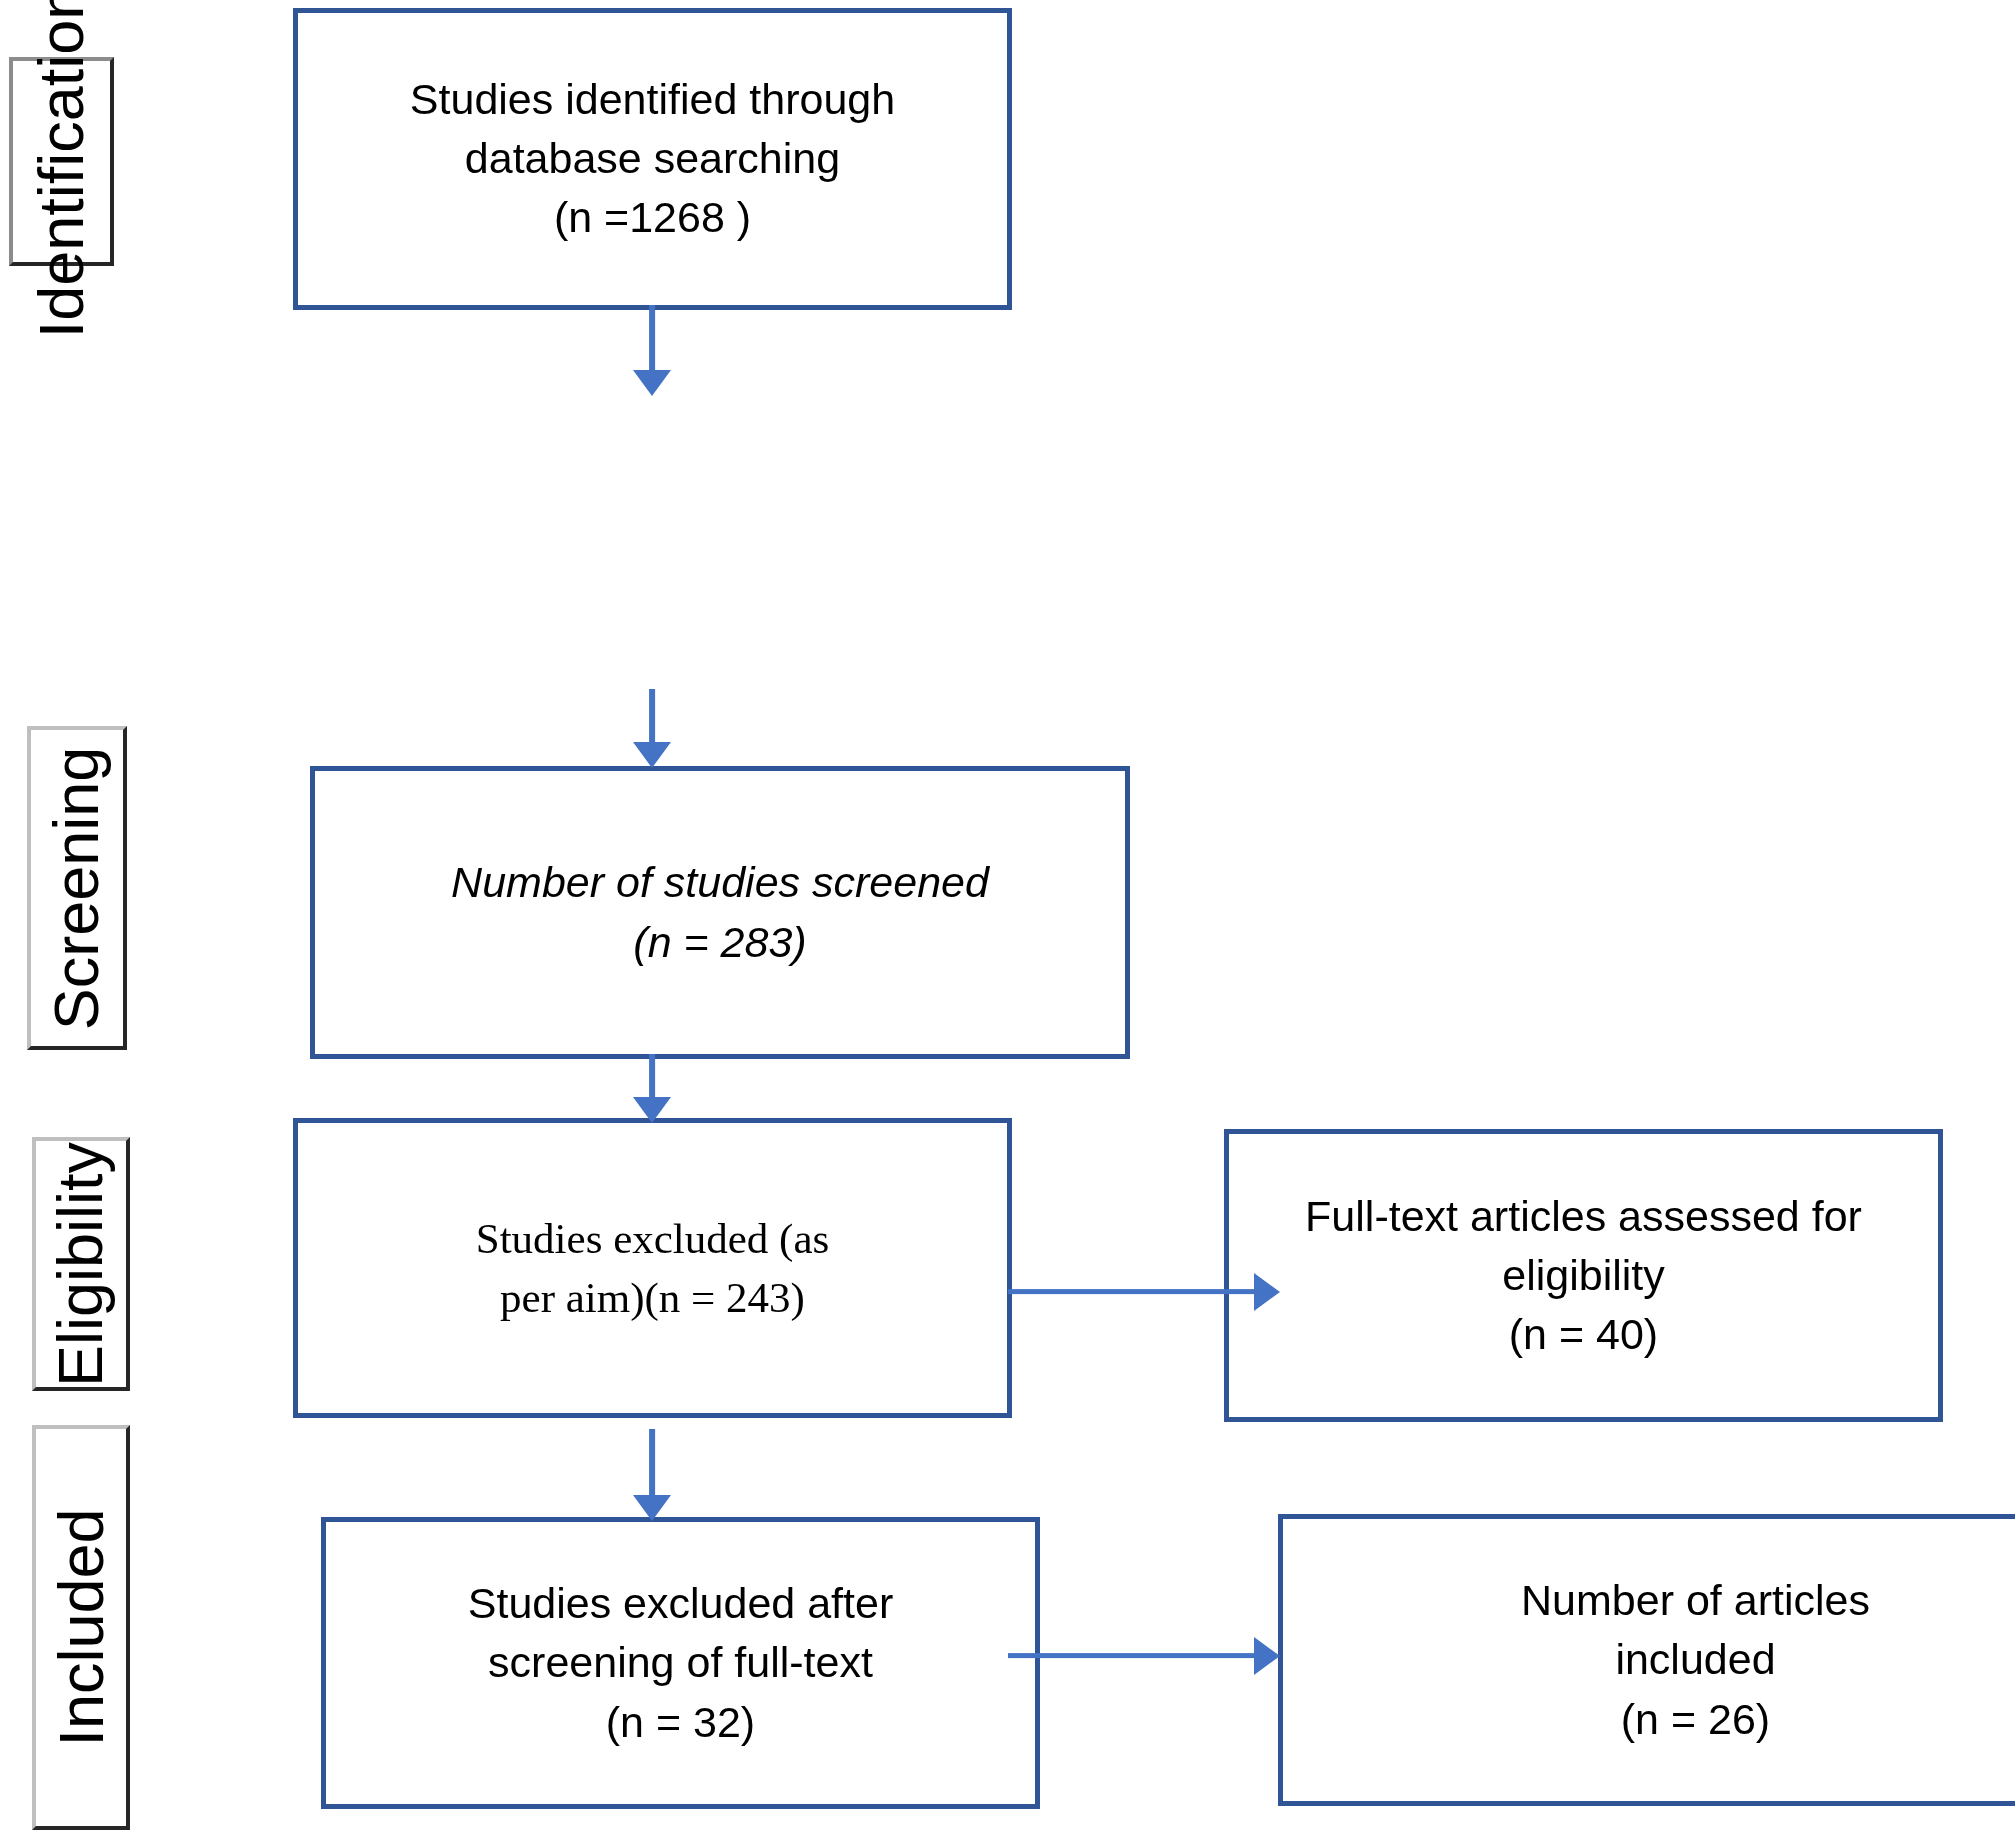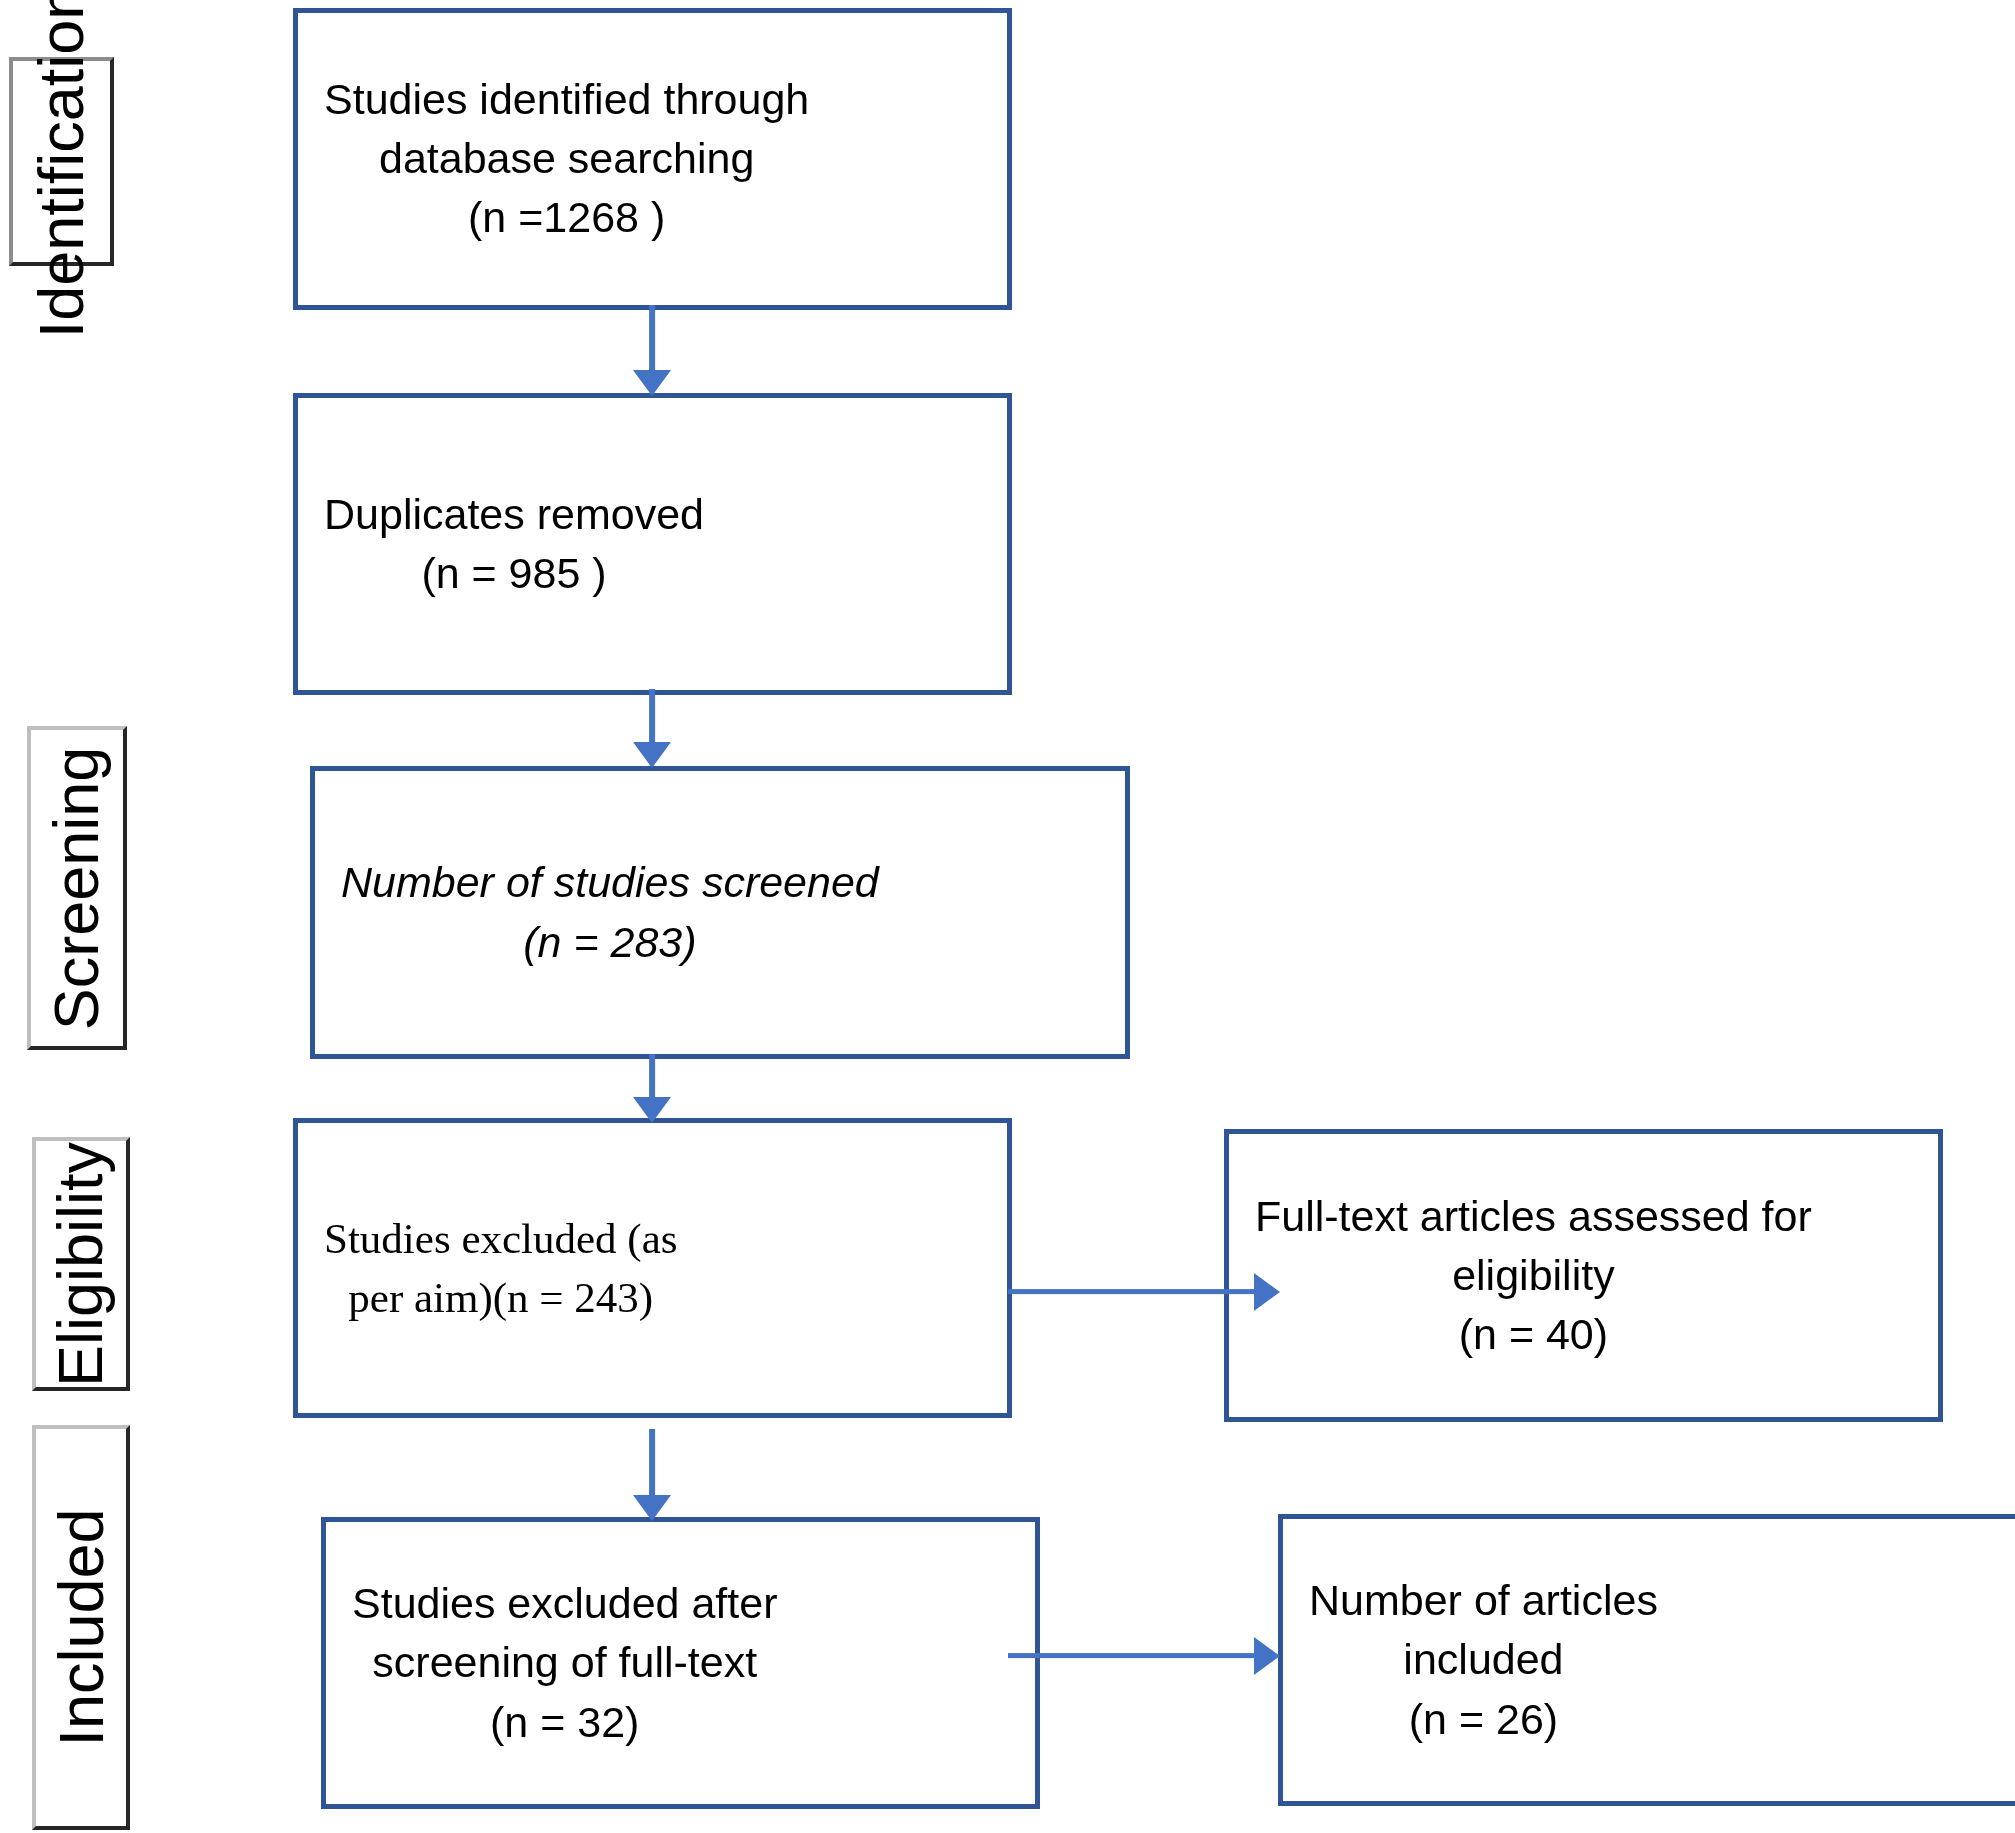--- a/index.html
+++ b/index.html
@@ -49,20 +49,21 @@
   #label-included    { left: 32px;  top: 1425px; width: 98px; height: 405px; }
 
   
   .flow-box {
     position: absolute;
     box-sizing: border-box;
     background: #ffffff;
     border: 5.2px solid #2f5597;
     display: flex;
     align-items: center;
+    justify-content: center;
     text-align: center;
   }
   .flow-box .box-text {
     font-size: 43px;
     line-height: 1.38;
     color: #000000;
     padding: 0 26px;
     white-space: pre-line;
   }
 
@@ -154,24 +155,20 @@
   <div class="stage-label" id="label-included">
     <span class="stage-label-text">Included</span>
   </div>
 
   <div class="flow-box" id="box-identified">
     <div class="box-text">Studies identified through
 database searching
 (n =1268 )</div>
   </div>
 
-  <div class="flow-box" id="box-duplicates">
-    <div class="box-text">Duplicates removed
-(n = 985 )</div>
-  </div>
 
   <div class="flow-box" id="box-screened">
     <div class="box-text">Number of studies screened
 (n = 283)</div>
   </div>
 
   <div class="flow-box" id="box-excluded-aim">
     <div class="box-text">Studies excluded (as
 per aim)(n = 243)</div>
   </div>

